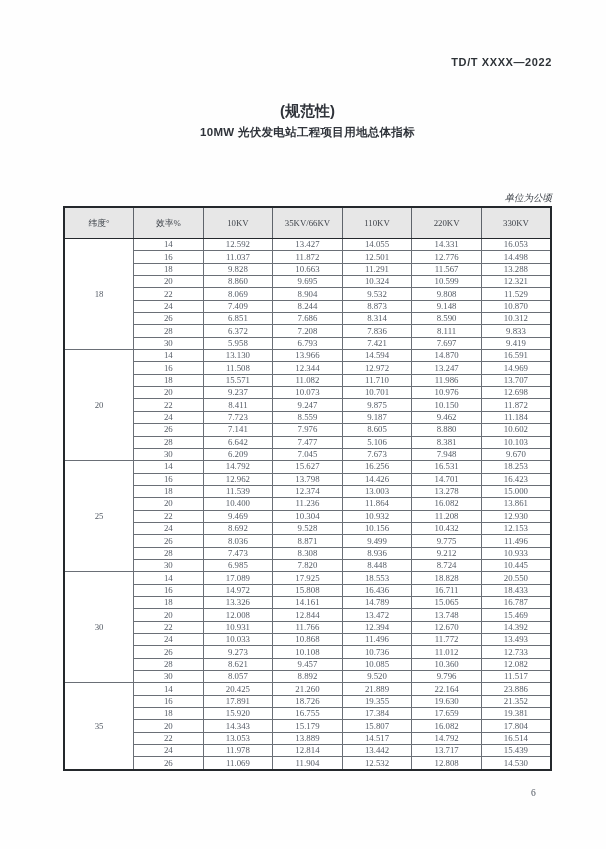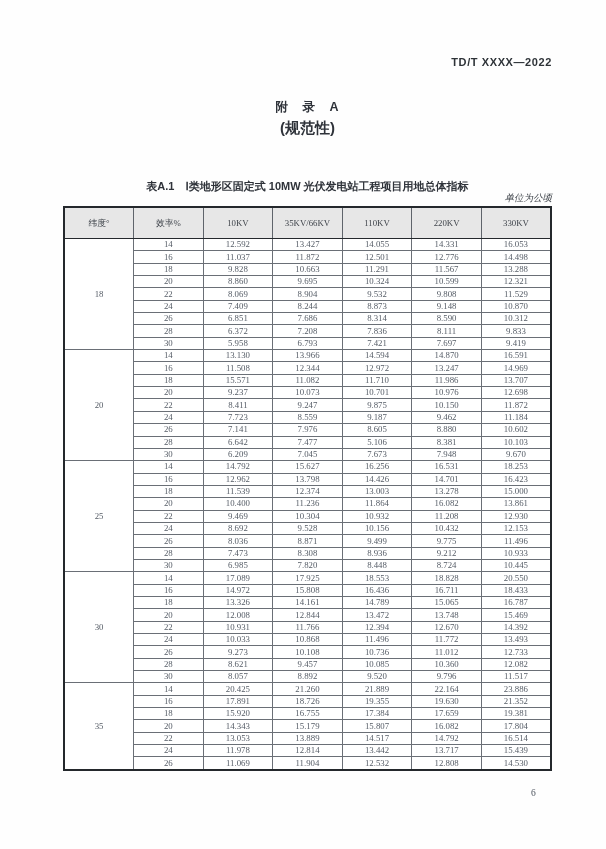--- a/index.html
+++ b/index.html
@@ -64,25 +64,24 @@
   }
 </style>
 </head>
 <body>
 
 <div class="page">
 
   <div class="doc-number">TD/T XXXX—2022</div>
 
   <div class="appendix">
-    <div class="appendix-title">附　录　A</div>
     <div class="appendix-kind">(规范性)</div>
+    <div class="appendix-heading">10MW 光伏发电站工程项目用地总体指标</div>
   </div>
 
-  <div class="table-caption">表A.1　Ⅰ类地形区固定式 10MW 光伏发电站工程项目用地总体指标</div>
 
   <div class="unit-note">单位为公顷</div>
 
   <table class="data">
     <thead>
       <tr>
           <th>纬度°</th>
           <th>效率%</th>
           <th>10KV</th>
           <th>35KV/66KV</th>

